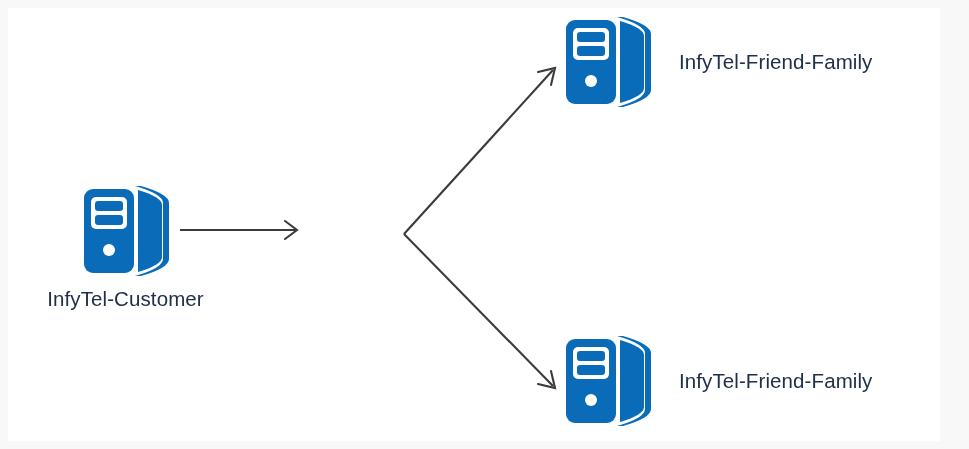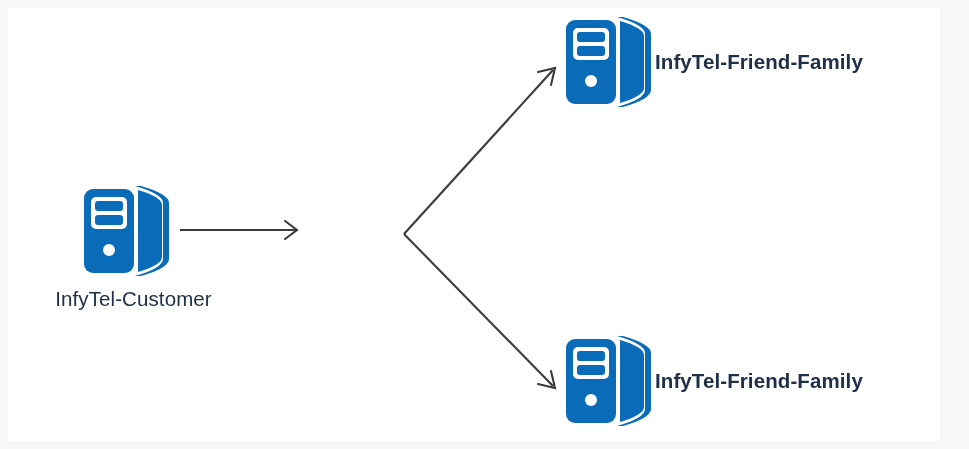--- a/index.html
+++ b/index.html
@@ -40,21 +40,21 @@
     line-height: 1;
   }
   .label-below {
     left: 50%;
     transform: translateX(-50%);
   }
   .label-right {
     left: 100%;
     top: 50%;
     transform: translateY(-50%);
-    font-weight: bold;
+    margin-left: 24px;
   }
   #edge-layer {
     position: absolute;
     left: 0;
     top: 0;
     width: 932px;
     height: 433px;
     pointer-events: none;
   }
 </style>
@@ -86,21 +86,21 @@
       <path d="M57 3 H63 Q91 11 91 20 V76 Q91 85 63 93 H57 Z" fill="#0a6cb8"></path>
       <path d="M57 3 Q85 11 85 20 V76 Q85 85 57 93 Z" fill="#ffffff"></path>
       <path d="M60 7 Q84 14 84 22 V74 Q84 82 60 89 Z" fill="#0a6cb8"></path>
       <rect x="3" y="3" width="56" height="90" rx="11" fill="#ffffff"></rect>
       <rect x="6" y="6" width="50" height="84" rx="9" fill="#0a6cb8"></rect>
       <rect x="13" y="14" width="36" height="32" rx="5" fill="#ffffff"></rect>
       <rect x="17" y="18" width="28" height="10" rx="3" fill="#0a6cb8"></rect>
       <rect x="17" y="32" width="28" height="10" rx="3" fill="#0a6cb8"></rect>
       <circle cx="31" cy="67" r="6" fill="#ffffff"></circle>
     </svg>
-    <div class="node-label label-below" style="top:106px;margin-left:8px;">InfyTel-Customer</div>
+    <div class="node-label label-below" style="top:106px;">InfyTel-Customer</div>
   </div>
 
 
   <div class="node" style="left:552px; top:6px; width:95px; height:96px;">
     <svg class="node-icon" width="95" height="96" viewBox="0 0 95 96">
       <path d="M57 3 H63 Q91 11 91 20 V76 Q91 85 63 93 H57 Z" fill="#0a6cb8"></path>
       <path d="M57 3 Q85 11 85 20 V76 Q85 85 57 93 Z" fill="#ffffff"></path>
       <path d="M60 7 Q84 14 84 22 V74 Q84 82 60 89 Z" fill="#0a6cb8"></path>
       <rect x="3" y="3" width="56" height="90" rx="11" fill="#ffffff"></rect>
       <rect x="6" y="6" width="50" height="84" rx="9" fill="#0a6cb8"></rect>

